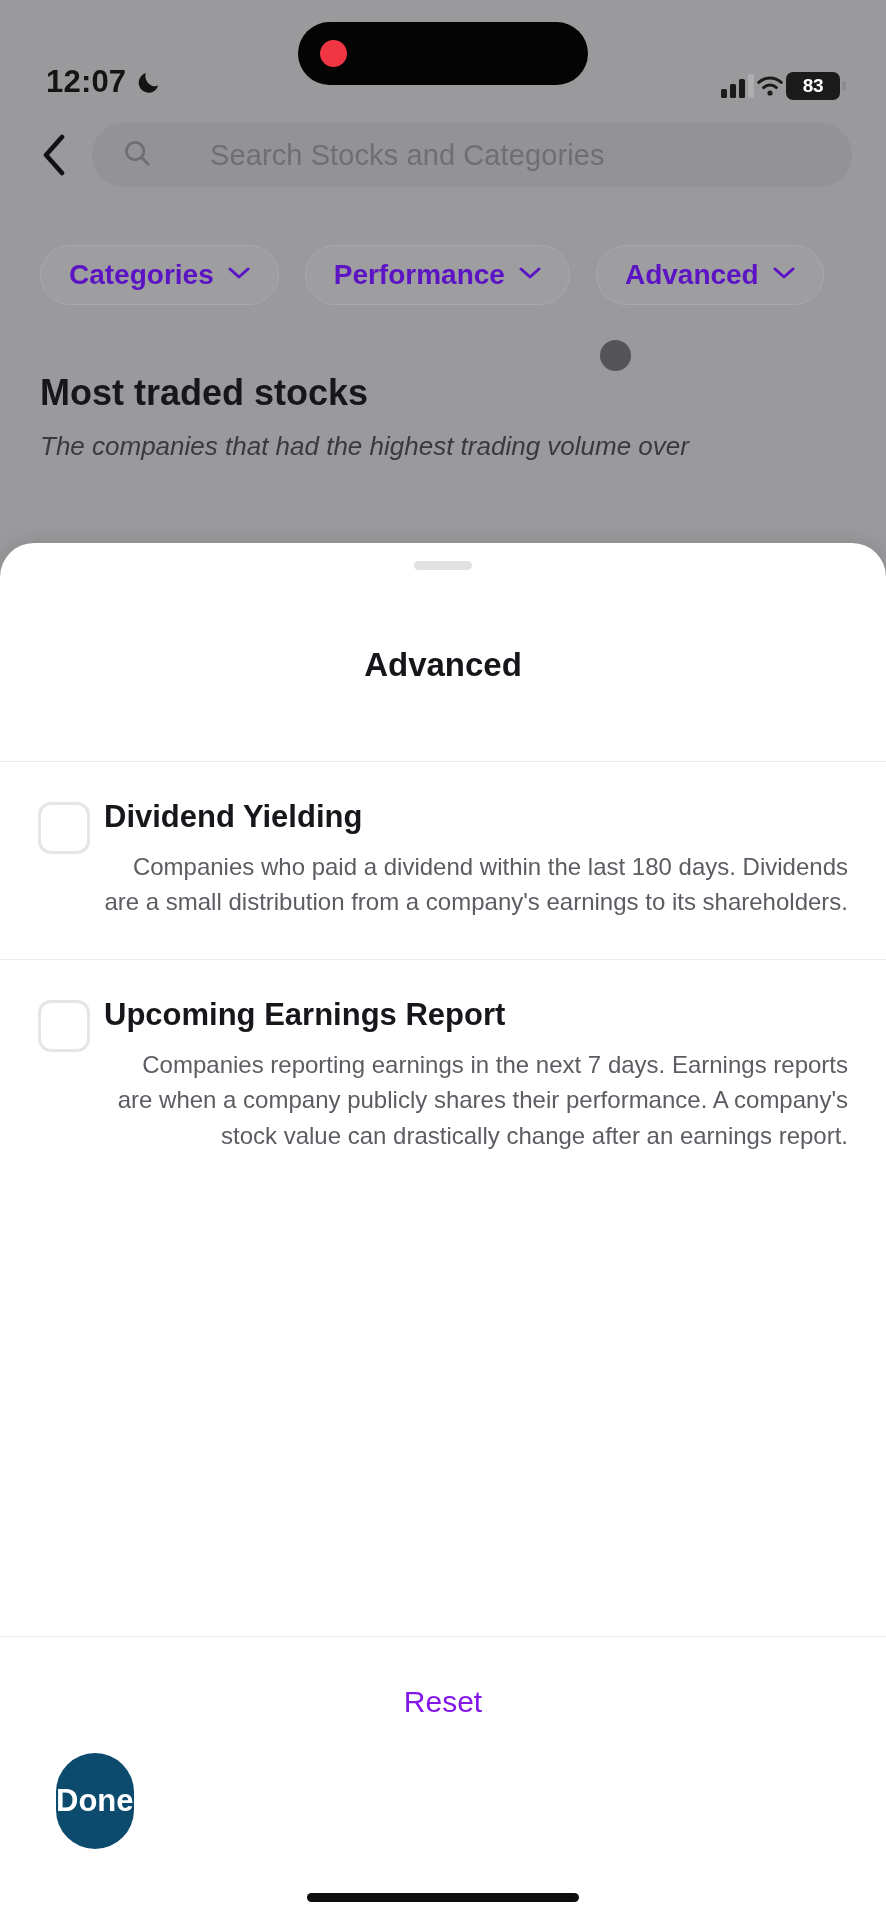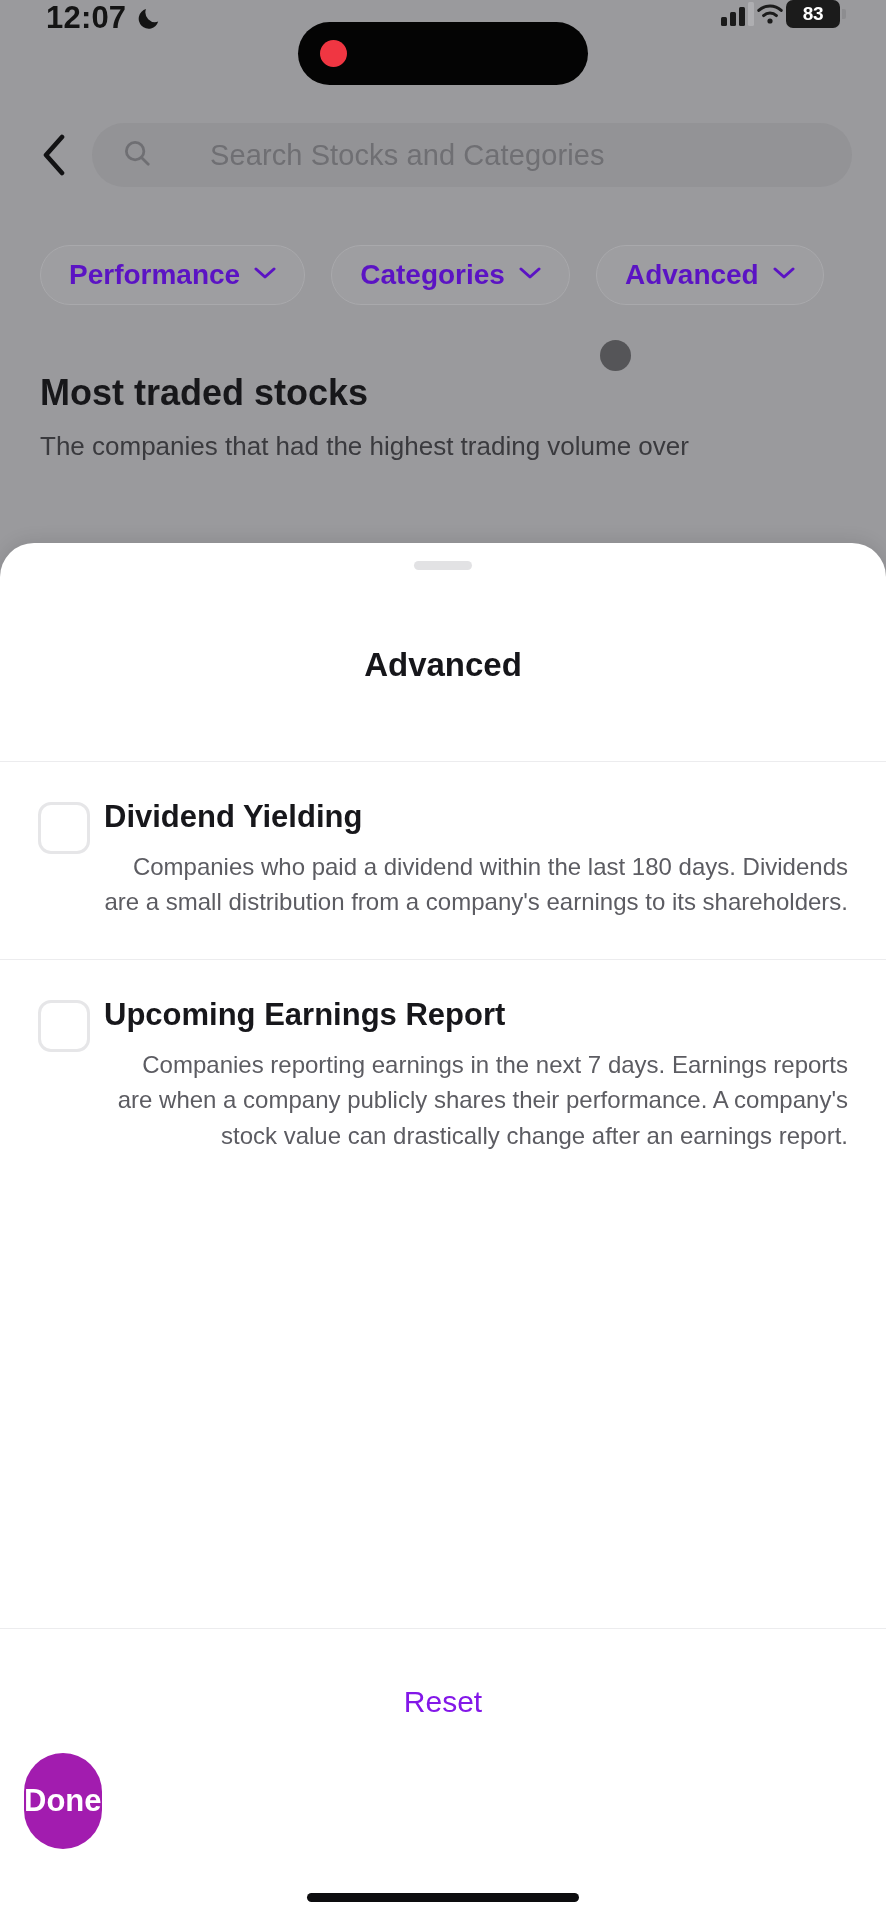--- a/index.html
+++ b/index.html
@@ -19,21 +19,21 @@
 
   
   .backdrop {
     position:absolute; inset:0;
     background:#9a9a9d;
   }
 
   
   .statusbar {
     position:absolute; top:0; left:0; right:0; height:100px;
-    display:flex; align-items:flex-start; justify-content:space-between;
+    display:flex; align-items:flex-end; justify-content:space-between;
     padding:0 46px;
     z-index:6;
   }
   .sb-left { display:flex; align-items:center; gap:10px; }
   .sb-time {
     font-size:31px; font-weight:700; color:#141414;
     letter-spacing:0.2px;
   }
   .moon-icon { width:26px; height:26px; position:relative; display:block; }
   .moon-icon svg { display:block; }
@@ -113,21 +113,21 @@
   .chip .chev { display:block; }
 
   
   .section-heading {
     position:absolute; top:372px; left:40px;
     font-size:36px; font-weight:700; color:#17171a;
   }
   .section-sub {
     position:absolute; top:428px; left:40px; right:30px;
     font-size:26px; color:#3a3a3e; line-height:1.45;
-    white-space:nowrap; overflow:hidden;
+    white-space:nowrap; overflow:hidden;font-style:italic;
   }
   .touch-dot {
     position:absolute; left:600px; top:340px;
     width:31px; height:31px; border-radius:50%;
     background:#555558;
     z-index:4;
   }
 
   
   .sheet {
@@ -174,36 +174,36 @@
     margin-top:14px;
     font-size:24px; color:#5c5c62;
     line-height:1.46;
     text-align:right;
   }
 
   
   .footer {
     margin-top:auto;
     border-top:1px solid #ececee;
-    padding:12px 0 0 0;
+    padding:4px 0 0 0;
   }
   .reset-button {
     display:block; width:100%;
     background:none; border:none;
     text-align:center;
     font-family:inherit;
     font-size:30px; font-weight:400; color:#8317e8;
     padding:44px 0 18px;
     cursor:pointer;
   }
   .done-button {
     display:block;
-    margin:16px 24px 0;
+    margin:16px 56px 0;
     height:96px;
-    background:#a21caf;
+    background:#0c4a6e;
     border:none; border-radius:48px;
     color:#ffffff;
     font-family:inherit;
     font-size:31px; font-weight:700;
     cursor:pointer;
   }
   .home-indicator {
     width:272px; height:9px; border-radius:5px;
     background:#0d0d0f;
     margin:44px auto 18px;
@@ -261,29 +261,29 @@
           <circle cx="10.5" cy="10.5" r="7" stroke="#6f6f73" stroke-width="2.2" fill="none"></circle>
           <path d="M15.6 15.6 21 21" stroke="#6f6f73" stroke-width="2.2" stroke-linecap="round"></path>
         </svg>
       </span>
       <span class="search-placeholder">Search Stocks and Categories</span>
     </div>
   </div>
 
   <div class="chips">
     <div class="chip">
-      <span class="chip-label">Performance</span>
+      <span class="chip-label">Categories</span>
       <span class="chev">
         <svg width="22" height="14" viewBox="0 0 22 14">
             <path d="M2 3l9 8 9-8" stroke="#5b13c4" stroke-width="3" fill="none" stroke-linecap="round" stroke-linejoin="round"></path>
           </svg>
       </span>
     </div>
     <div class="chip">
-      <span class="chip-label">Categories</span>
+      <span class="chip-label">Performance</span>
       <span class="chev">
         <svg width="22" height="14" viewBox="0 0 22 14">
             <path d="M2 3l9 8 9-8" stroke="#5b13c4" stroke-width="3" fill="none" stroke-linecap="round" stroke-linejoin="round"></path>
           </svg>
       </span>
     </div>
     <div class="chip">
       <span class="chip-label">Advanced</span>
       <span class="chev">
         <svg width="22" height="14" viewBox="0 0 22 14">

